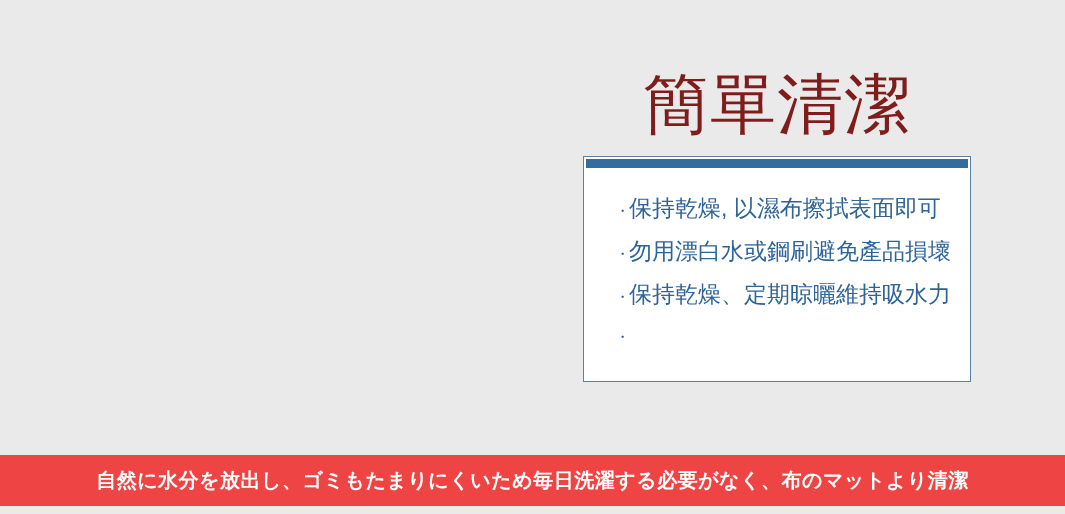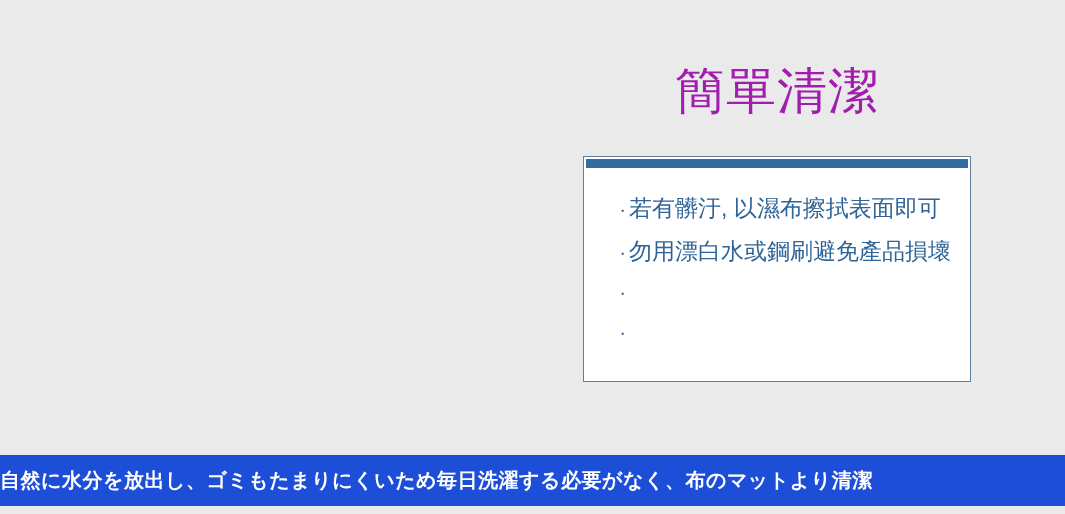--- a/index.html
+++ b/index.html
@@ -21,24 +21,24 @@
     background: #eaeaea;
   }
 
   
   .heading {
     position: absolute;
     left: 583px;
     top: 66px;
     width: 388px;
     text-align: center;
-    font-family: Liberation Mono, monospace;
-    font-size: 50px;
+    font-family: Liberation Sans, sans-serif;
+    font-size: 66px;
     line-height: 1.16;
-    color: #a21caf;
+    color: #7f1d1d;
     letter-spacing: 1px;
     white-space: nowrap;
   }
 
   
   .card {
     position: absolute;
     left: 583px;
     top: 156px;
     width: 388px;
@@ -89,24 +89,24 @@
     letter-spacing: 0px;
   }
 
   
   .banner {
     position: absolute;
     left: 0;
     right: 0;
     top: 455px;
     height: 51px;
-    background: #1d4ed8;
+    background: #ef4444;
     display: flex;
     align-items: center;
-    justify-content: flex-start;
+    justify-content: center;
   }
   .banner-text {
     font-family: "Liberation Serif", "DejaVu Serif", serif;
     font-weight: bold;
     font-size: 20px;
     color: #ffffff;
     letter-spacing: 0.5px;
     white-space: nowrap;
   }
 </style>
@@ -117,30 +117,31 @@
 
   <div class="heading">簡單清潔</div>
 
   <div class="card">
     <div class="card-topbar"></div>
     <div class="card-body">
       <ul class="bullet-list">
 
         <li class="bullet-item">
           <span class="bullet-dot">・</span>
-          <span class="bullet-text">若有髒汙, 以濕布擦拭表面即可</span>
+          <span class="bullet-text">保持乾燥, 以濕布擦拭表面即可</span>
         </li>
 
         <li class="bullet-item">
           <span class="bullet-dot">・</span>
           <span class="bullet-text">勿用漂白水或鋼刷避免產品損壞</span>
         </li>
 
         <li class="bullet-item">
           <span class="bullet-dot">・</span>
+          <span class="bullet-text">保持乾燥、定期晾曬維持吸水力</span>
         </li>
 
         <li class="bullet-item">
           <span class="bullet-dot">・</span>
         </li>
 
       </ul>
     </div>
   </div>
 

